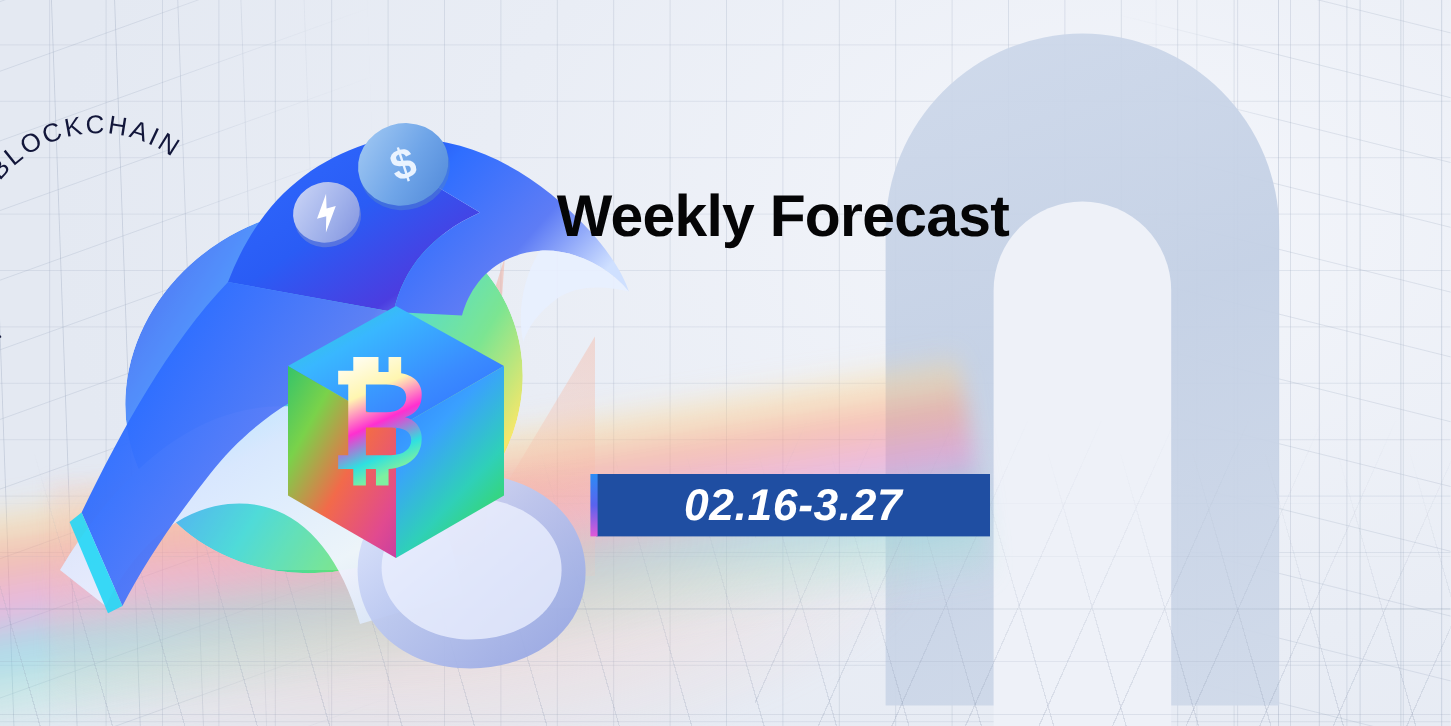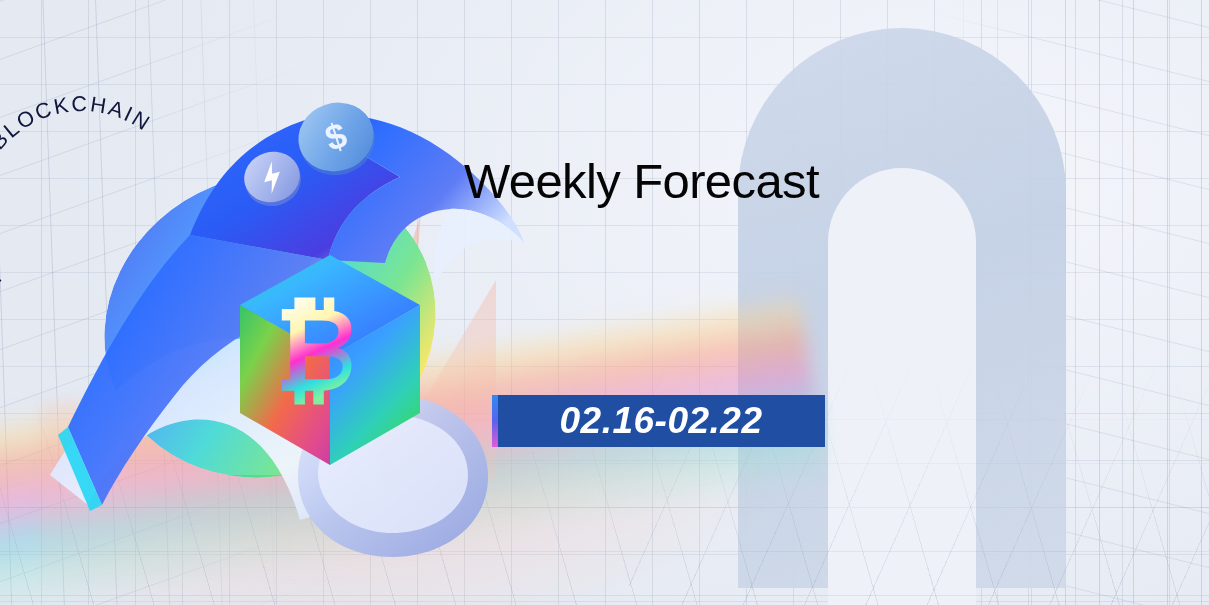--- a/index.html
+++ b/index.html
@@ -176,21 +176,21 @@
     font-weight: 500;
     letter-spacing: 2.2px;
     fill: #12163a;
   }
 
   
   .headline-en {
     position: absolute;
     left: 464px; top: 157px;
     font-size: 49px;
-    font-weight: 400;
+    font-weight: 700;
     letter-spacing: -0.6px;
     color: #050506;
     line-height: 1;
     white-space: nowrap;
   }
   .headline-cn {
     position: absolute;
     left: 455px; top: 232px;
     font-size: 128px;
     font-weight: 700;
@@ -379,16 +379,16 @@
       </defs>
       <text>
         <textPath href="#arcPath" startOffset="2%">FINTECH &amp; BLOCKCHAIN</textPath>
       </text>
     </svg>
   </div>
 
   <div class="headline-en">Weekly Forecast</div>
 
   <div class="date-badge">
-    <span>02.16-02.22</span>
+    <span>02.16-3.27</span>
   </div>
 
 </div>
 
 </body></html>

